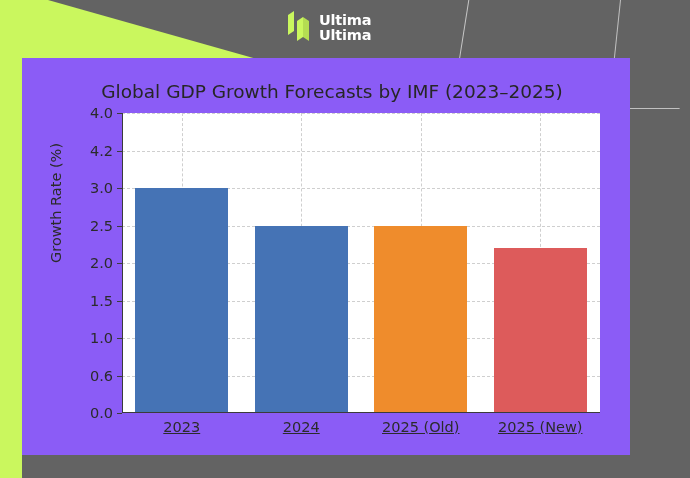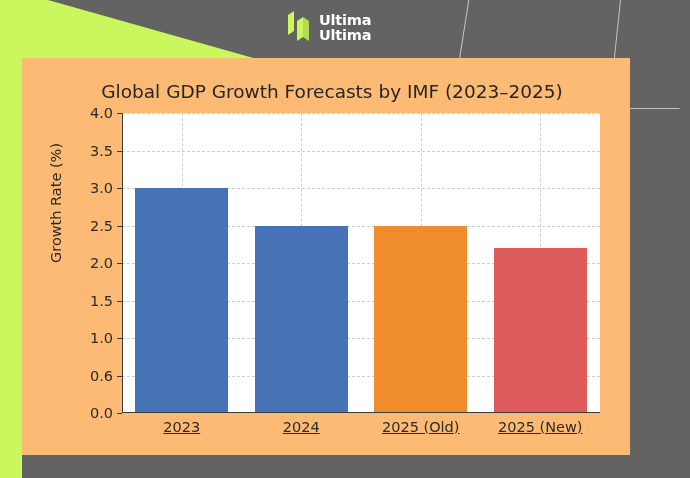--- a/index.html
+++ b/index.html
@@ -95,21 +95,21 @@
   }
   .logo-text div { display: block; }
 
   
   .card {
     position: absolute;
     left: 22px;
     top: 58px;
     width: 608px;
     height: 397px;
-    background: #fdba74;
+    background: #8b5cf6;
     overflow: hidden;
   }
 
   
   .chart {
     position: absolute;
     left: 0;
     top: 0;
     width: 608px;
     height: 397px;
@@ -297,21 +297,21 @@
             <div class="ytick-wrap" style="top: 112.5px;">
               <div class="ytick-mark"></div>
               <div class="ytick-label">2.5</div>
             </div>
             <div class="ytick-wrap" style="top: 75px;">
               <div class="ytick-mark"></div>
               <div class="ytick-label">3.0</div>
             </div>
             <div class="ytick-wrap" style="top: 37.5px;">
               <div class="ytick-mark"></div>
-              <div class="ytick-label">3.5</div>
+              <div class="ytick-label">4.2</div>
             </div>
             <div class="ytick-wrap" style="top: 0px;">
               <div class="ytick-mark"></div>
               <div class="ytick-label">4.0</div>
             </div>
           </div>
         <div id="bars">
             <div class="bar" style="left: 13.145px; width: 93.21px; height: 225px; background: rgb(69, 115, 181);"></div>
             <div class="bar" style="left: 132.645px; width: 93.21px; height: 187.5px; background: rgb(69, 115, 181);"></div>
             <div class="bar" style="left: 252.145px; width: 93.21px; height: 187.5px; background: rgb(239, 140, 44);"></div>

